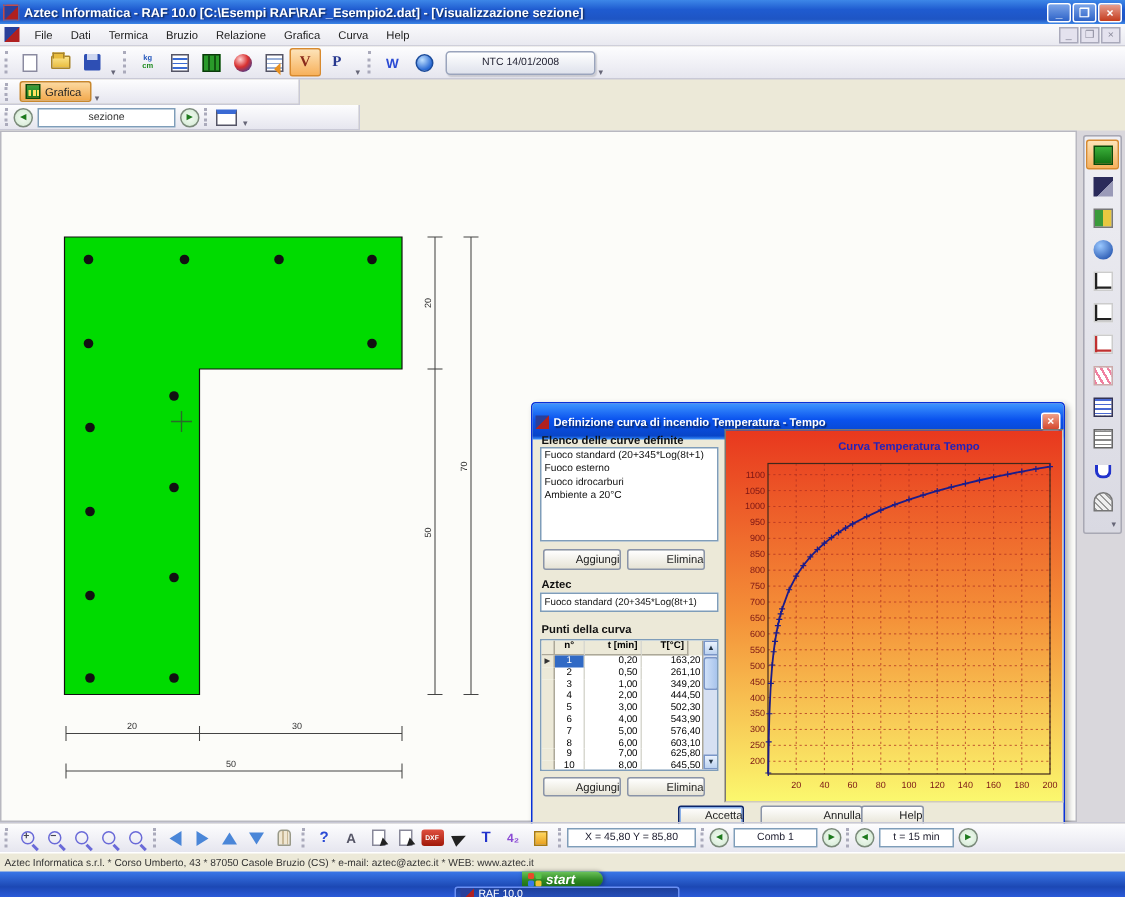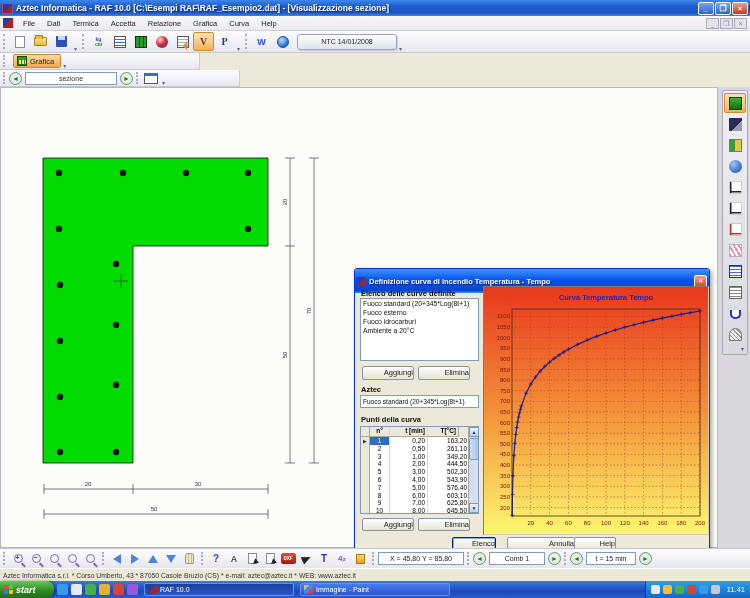--- a/index.html
+++ b/index.html
@@ -153,21 +153,21 @@
   .i-dxf { width:15px; height:11px; background:linear-gradient(#e05040,#a01808); border-radius:2px; color:#fff; font-size:4.5px; font-weight:bold; text-align:center; line-height:11px; }
   .i-pointer { width:0; height:0; border-left:9px solid #222; border-top:4px solid transparent; border-bottom:4px solid transparent; transform:rotate(-25deg); }
   .i-quote { font-size:8px; font-weight:bold; color:#8a4ad4; }
   .i-flag { width:9px; height:10px; background:linear-gradient(#ffd860,#e8a020); border:1px solid #a87a10; }
   .field { height:13px; border:1px solid #7f9db9; background:#fff; display:flex; align-items:center; justify-content:center; font-size:7px; color:#223; }
 
   #statusbar { position:absolute; left:0; top:568px; width:750px; height:13px; background:#ece9d8; border-top:1px solid #fff;
     font-size:6.8px; color:#333; display:flex; align-items:center; padding-left:3px; }
 
   
-  #taskbar { position:absolute; left:0; top:581px; width:750px; height:17px; background:linear-gradient(#3a77e8,#1c48b4 60%,#2a5ad8); display:flex; align-items:center; }
+  #taskbar { position:absolute; left:0; top:581px; width:750px; height:17px; background:linear-gradient(#3a77e8,#1c48b4 60%,#2a5ad8); display:flex; align-items:center;flex-direction:column; }
   #start-button { height:17px; width:54px; border-radius:0 8px 8px 0; background:linear-gradient(#6cc45a,#2d8722 60%,#1f6f18);
     color:#fff; font-size:9px; font-weight:bold; font-style:italic; display:flex; align-items:center; gap:3px; padding-left:4px; box-shadow:1px 0 3px #0006; }
   .winflag { width:9px; height:9px; display:grid; grid-template-columns:4px 4px; grid-template-rows:4px 4px; gap:1px; }
   .winflag i { border-radius:1px; }
   .ql { width:11px; height:11px; border-radius:2px; margin-left:3px; }
   .taskbtn { height:13px; width:150px; margin-left:6px; border-radius:2px; background:linear-gradient(#4a7af0,#2a56c8);
     border:1px solid #6a90f4; color:#fff; font-size:7px; display:flex; align-items:center; gap:3px; padding-left:3px; }
   .taskbtn.pressed { background:linear-gradient(#1d3f9a,#2a56c8); }
   .taskbtn .ti { width:9px; height:9px; }
   #tray { margin-left:auto; height:17px; background:linear-gradient(#2aa0e8,#1668c0); border-left:1px solid #0a3a8a;
@@ -183,21 +183,21 @@
   <div id="titlebar">
     <div class="ticon"></div>
     <div class="ttext">Aztec Informatica - RAF 10.0 [C:\Esempi RAF\RAF_Esempio2.dat] - [Visualizzazione sezione]</div>
     <div class="winbtn">_</div>
     <div class="winbtn">❐</div>
     <div class="winbtn close">×</div>
   </div>
 
   <div id="menubar">
     <div class="micon-app"></div>
-    <span id="menu-items"><span class="menu-item">File</span><span class="menu-item">Dati</span><span class="menu-item">Termica</span><span class="menu-item">Accetta</span><span class="menu-item">Relazione</span><span class="menu-item">Grafica</span><span class="menu-item">Curva</span><span class="menu-item">Help</span></span>
+    <span id="menu-items"><span class="menu-item">File</span><span class="menu-item">Dati</span><span class="menu-item">Termica</span><span class="menu-item">Bruzio</span><span class="menu-item">Relazione</span><span class="menu-item">Grafica</span><span class="menu-item">Curva</span><span class="menu-item">Help</span></span>
     <div id="mdi-btns">
       <div class="mdibtn">_</div>
       <div class="mdibtn">❐</div>
       <div class="mdibtn">×</div>
     </div>
   </div>
 
   <div id="toolbar1" class="tbar">
     <div class="grip"></div>
     <div class="tbtn">
@@ -569,21 +569,21 @@
             <path d="M157.6 35.354153846153864H161.6M159.6 33.354153846153864V37.354153846153864" class="marker"></path>
             <path d="M167 33.16738461538459H171M169 31.16738461538459V35.16738461538459" class="marker"></path>
             <path d="M176.4 31.10800000000002H180.4M178.4 29.10800000000002V33.10800000000002" class="marker"></path>
             <path d="M185.79999999999998 29.17599999999999H189.79999999999998M187.79999999999998 27.17599999999999V31.17599999999999" class="marker"></path>
             <path d="M195.20000000000002 27.371384615384606H199.20000000000002M197.20000000000002 25.371384615384606V29.371384615384606" class="marker"></path>
             <path d="M204.6 25.65169230769232H208.6M206.6 23.65169230769232V27.65169230769232" class="marker"></path>
             <path d="M214 24.016923076923078H218M216 22.016923076923078V26.016923076923078" class="marker"></path>
           </svg>
       </div>
 
-      <div class="xpbtn default" style="left:97px;top:268px;width:44px">Elenco</div>
+      <div class="xpbtn default" style="left:97px;top:268px;width:44px">Accetta</div>
       <div class="xpbtn" style="left:152px;top:268px;width:68px">Annulla</div>
       <div class="xpbtn" style="left:219px;top:268px;width:42px">Help</div>
     </div>
   </div>
 
   <div id="bottombar">
     <div class="grip"></div>
     <div class="tbtn small">
         <div class="lens">
           <span>+</span>

